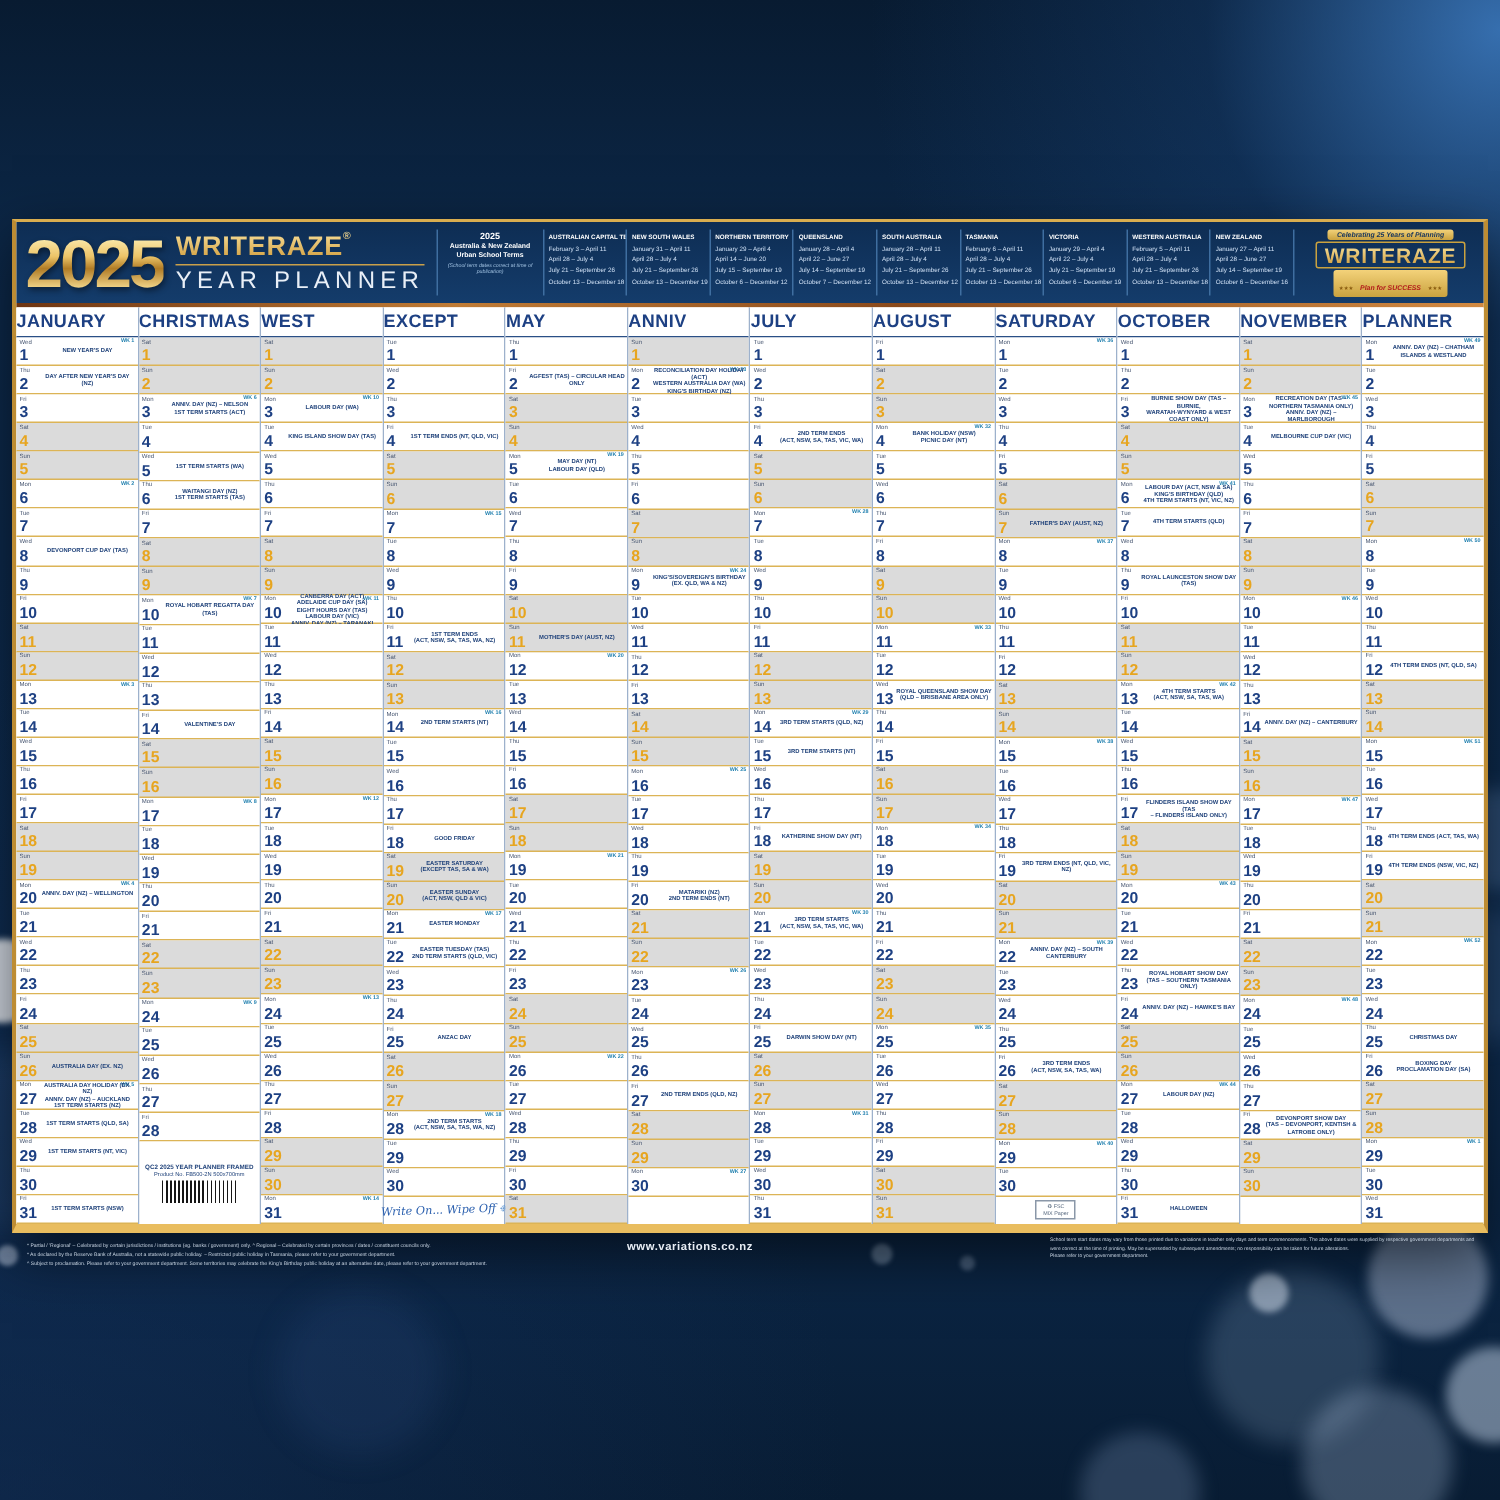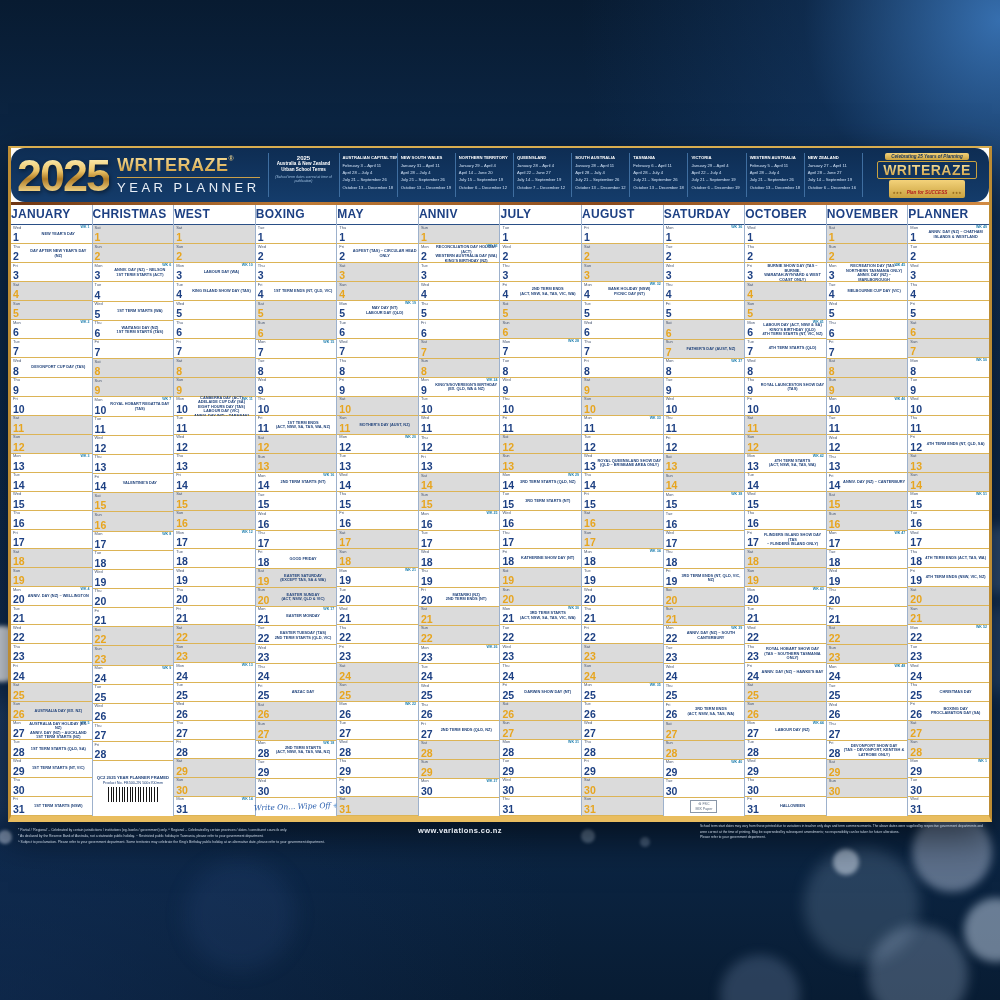--- a/index.html
+++ b/index.html
@@ -10,30 +10,30 @@
         radial-gradient(circle at 100% 2%, rgba(62,125,196,.85) 0%, rgba(26,70,125,.35) 14%, rgba(10,30,58,0) 30%),
         radial-gradient(circle at 0% 100%, rgba(20,50,95,.5) 0%, rgba(8,22,44,0) 40%),
         linear-gradient(180deg,#081b31 0%,#0d2a4c 20%,#0e2d52 70%,#081c33 100%);}
   .bokeh{position:absolute;border-radius:50%;pointer-events:none;}
 
   
   .planner{position:absolute;left:8px;top:146px;width:984px;height:676px;box-sizing:border-box;
     border-style:solid;border-color:#d9ad4f #bd8c33 #e9bd5f #bd8c33;border-width:2px 3px 6px 3px;
     background:#fdfcf8;box-shadow:0 14px 38px rgba(0,0,0,.6);}
   .phead{height:54px;background:linear-gradient(180deg,#0e2d53,#143c6b);display:flex;align-items:center;
-    padding:0 6px;gap:8px;box-sizing:border-box;border-radius:14px;}
+    padding:0 6px;gap:8px;box-sizing:border-box;}
   .year{font-size:45px;font-weight:800;line-height:1;letter-spacing:-2px;white-space:nowrap;
     background:linear-gradient(180deg,#fdf0b8 8%,#ecc468 40%,#b07c26 58%,#f4d88c 88%);
     -webkit-background-clip:text;background-clip:text;color:transparent;
     filter:drop-shadow(1px 2px 2px rgba(0,0,0,.45));}
   .brandblk{display:flex;flex-direction:column;align-items:flex-start;min-width:118px;}
   .brand{font-size:18px;font-weight:800;letter-spacing:.5px;white-space:nowrap;
     background:linear-gradient(180deg,#f9e09b,#cd9836);-webkit-background-clip:text;background-clip:text;color:transparent;}
   .brand .reg{font-size:7px;vertical-align:top;}
-  .subtitle{color:#e9eff7;font-size:13px;letter-spacing:3.5px;border-top:1px solid #c9a04a;padding-top:2px;margin-top:1px;white-space:nowrap;}
+  .subtitle{color:#e9eff7;font-size:16px;letter-spacing:3.5px;border-top:1px solid #c9a04a;padding-top:2px;margin-top:1px;white-space:nowrap;}
   
   .terms{flex:1;display:flex;height:44px;border-left:1px solid #3f6ea0;min-width:0;}
   .tinfo{width:66px;border-right:1px solid #3f6ea0;text-align:center;color:#fff;padding:2px 2px 0 2px;}
   .ty{font-size:6px;font-weight:700;}
   .tl{font-size:4.6px;font-weight:700;line-height:1.4;}
   .tn{font-size:3.5px;color:#9fc0e0;font-style:italic;line-height:1.2;margin-top:1px;}
   .tregions{flex:1;display:flex;min-width:0;}
   .region-col{flex:1;border-right:1px solid #3f6ea0;padding:2px 2px 0 3px;overflow:hidden;min-width:0;}
   .region-name{font-size:4.2px;font-weight:700;color:#ffffff;white-space:nowrap;margin-bottom:1.5px;}
   .region-term{font-size:4.2px;color:#cfe0f5;white-space:nowrap;line-height:1.75;}
@@ -598,21 +598,21 @@
             <span class="num">30</span>
           </div>
           <div class="day">
             <span class="dow">Mon</span>
             <span class="num">31</span>
             <span class="wk">WK 14</span>
           </div>
         </div>
       </div>
       <div class="month-col">
-        <div class="month-name">BOXING</div>
+        <div class="month-name">EXCEPT</div>
         <div class="month-body">
           <div class="day">
             <span class="dow">Tue</span>
             <span class="num">1</span>
           </div>
           <div class="day">
             <span class="dow">Wed</span>
             <span class="num">2</span>
           </div>
           <div class="day">

